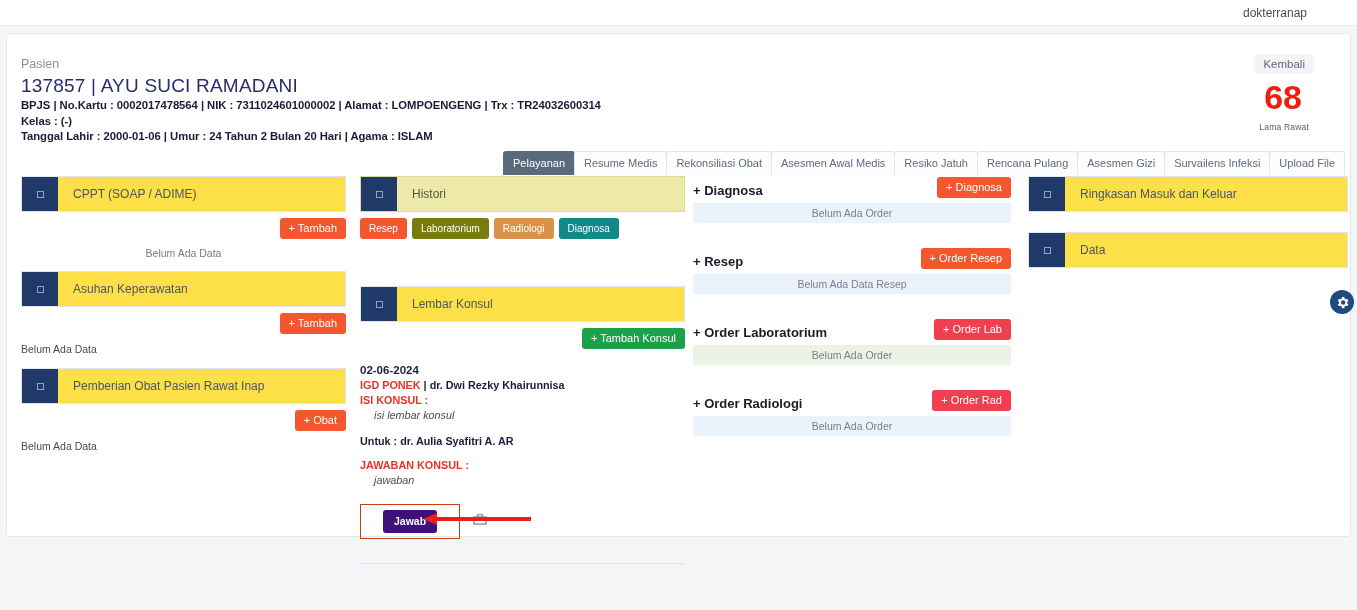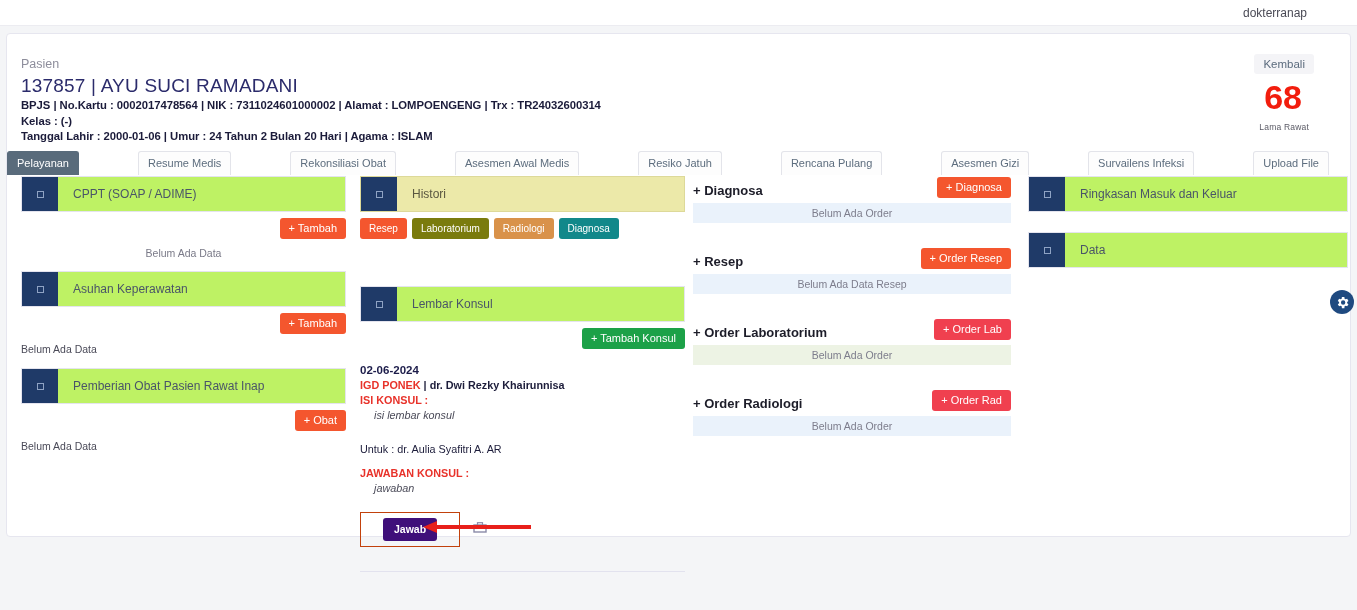--- a/index.html
+++ b/index.html
@@ -54,22 +54,22 @@
     font-size: 34px; font-weight: bold; color: #f21d0d;
     line-height: 38px;
   }
   .lama-lbl {
     position: absolute; right: 41px; top: 88px;
     font-size: 8.5px; color: #5b5b66; letter-spacing: .2px;
   }
 
   
   .tabs {
-    position: absolute; left: 0; right: 16px; top: 117px;
-    display: flex; justify-content: space-between; padding-right: 6px;
+    position: absolute; left: 0; right: 0; top: 117px;
+    display: flex; justify-content: flex-end; padding-right: 6px;
   }
   .tab {
     font-size: 11px; color: #5d6d7e;
     background: #fdfdfd; border: 1px solid #e3e4ea;
     border-bottom: none;
     padding: 5px 9px 6px 9px;
     margin-right: -1px;
     cursor: pointer; white-space: nowrap;
     border-radius: 3px 3px 0 0;
   }
@@ -79,21 +79,21 @@
   .cols { position: absolute; left: 0; top: 142px; right: 0; }
   .col { position: absolute; top: 0; }
   .col-1 { left: 14px;   width: 325px; }
   .col-2 { left: 353px;  width: 325px; }
   .col-3 { left: 686px;  width: 318px; }
   .col-4 { left: 1021px; width: 320px; }
 
   
   .panel {
     display: flex; align-items: stretch;
-    border: 1px solid #e4e4ee; background: #bef264;
+    border: 1px solid #e4e4ee; background: #fde047;
     height: 36px; cursor: pointer;
   }
   .panel.hist { background: #ece9a9; border-color: #ddd999; }
   .panel-sq {
     width: 36px; background: #1f3a68;
     display: flex; align-items: center; justify-content: center;
     flex: 0 0 36px;
   }
   .sq-glyph {
     width: 7px; height: 7px;
@@ -141,21 +141,21 @@
   .strip.green { background: #edf3e4; }
   .sec { margin-bottom: 24px; }
 
   
   .konsul { margin-top: 14px; font-size: 10.8px; line-height: 15px; }
   .k-date  { font-weight: bold; color: #1c1c4a; font-size: 11.5px; }
   .k-unit  { color: #e8322a; font-weight: bold; }
   .k-doc   { color: #1c1c3a; font-weight: bold; }
   .k-lbl   { color: #e8322a; font-weight: bold; }
   .k-val   { font-style: italic; color: #4a4a58; padding-left: 14px; }
-  .k-untuk { color: #1c1c3a; font-weight: normal; margin-top: 19px; }
+  .k-untuk { color: #1c1c3a; font-weight: bold; margin-top: 11px; }
   .k-gap   { height: 9px; }
 
   .jawab-wrap {
     position: relative; display: inline-block;
     border: 1px solid #c2410c; padding: 5px 22px; margin-top: 16px;
   }
   .arrow {
     position: absolute; left: 62px; top: 8px;
     width: 108px; height: 12px;
   }

